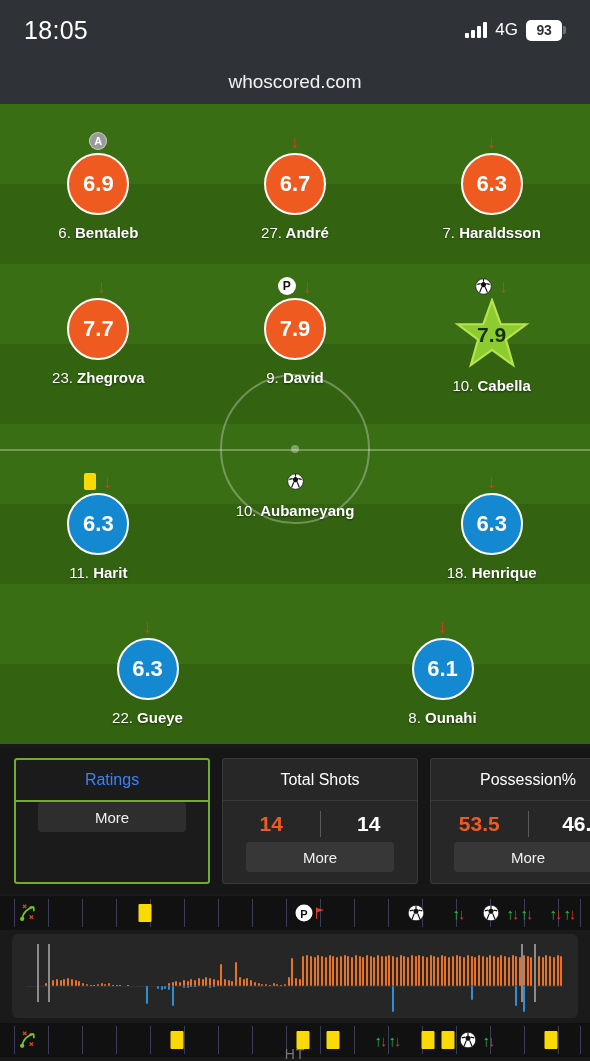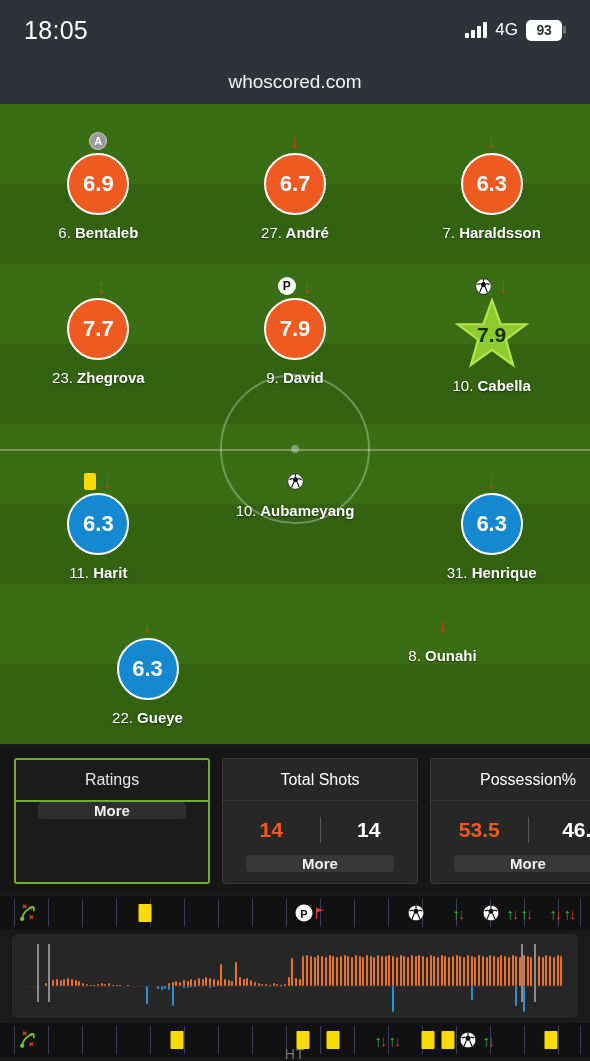--- a/index.html
+++ b/index.html
@@ -110,32 +110,32 @@
   .card{
     width:196px; flex:0 0 196px;
     background:#272727; border:1px solid #3a3a3a; border-radius:3px;
     display:flex; flex-direction:column;
   }
   .card.active{ border:2px solid #6fae2c; background:#1b1b1b; }
   .card-head{
     height:42px; display:flex;align-items:center;justify-content:center;
     border-bottom:1px solid #3a3a3a; font-size:16px; color:#fff;
   }
-  .card.active .card-head{ color:#e5e5e5; border-bottom:2px solid #6fae2c; }
+  .card.active .card-head{ color:#3b82f6; border-bottom:2px solid #6fae2c; }
   .card-vals{
     flex:1; display:flex;align-items:center;justify-content:center;gap:0;
     padding-top:4px;
   }
   .card-vals .v{ flex:1;text-align:center;font-size:21px;font-weight:700;color:#fff; }
   .card-vals .v.home{ color:#ef5a20; }
   .card-vals .sep{ width:1px;height:26px;background:#5a5a5a; }
   .more{
-    margin:0 auto 11px; width:148px;height:17px;border-radius:4px;
+    margin:0 auto 11px; width:148px;height:30px;border-radius:4px;
     background:#373737;display:flex;align-items:center;justify-content:center;
-    font-size:15px;color:#f0f0f0;font-weight:bold;
+    font-size:15px;color:#f0f0f0;
   }
   .card.active .more{ background:#2e2e2e; }
 
   
   .tl{
     position:absolute; left:0; right:0; height:34px; background:#111;
     overflow:hidden;
   }
   .tl.top{ top:896px; }
   .tl.bot{ top:1023px; }
@@ -308,36 +308,39 @@
           </div>
           <div class="pname"><b>10.</b> Aubameyang</div>
         </div>
         <div class="player">
           <div class="badges">
             <span class="b-arrow">↓</span>
           </div>
           <div class="rating blue">
             <span>6.3</span>
           </div>
-          <div class="pname"><b>31.</b> Henrique</div>
+          <div class="pname"><b>18.</b> Henrique</div>
         </div>
       </div>
       <div class="row" style="top: 510px;">
         <div class="player">
           <div class="badges">
             <span class="b-arrow">↓</span>
           </div>
           <div class="rating blue">
             <span>6.3</span>
           </div>
           <div class="pname"><b>22.</b> Gueye</div>
         </div>
         <div class="player">
           <div class="badges">
             <span class="b-arrow">↓</span>
+          </div>
+          <div class="rating blue">
+            <span>6.1</span>
           </div>
           <div class="pname"><b>8.</b> Ounahi</div>
         </div>
       </div>
     </div>
 </div>
 
 <div class="stats" id="stats">
     <div class="card active">
       <div class="card-head">Ratings</div>

